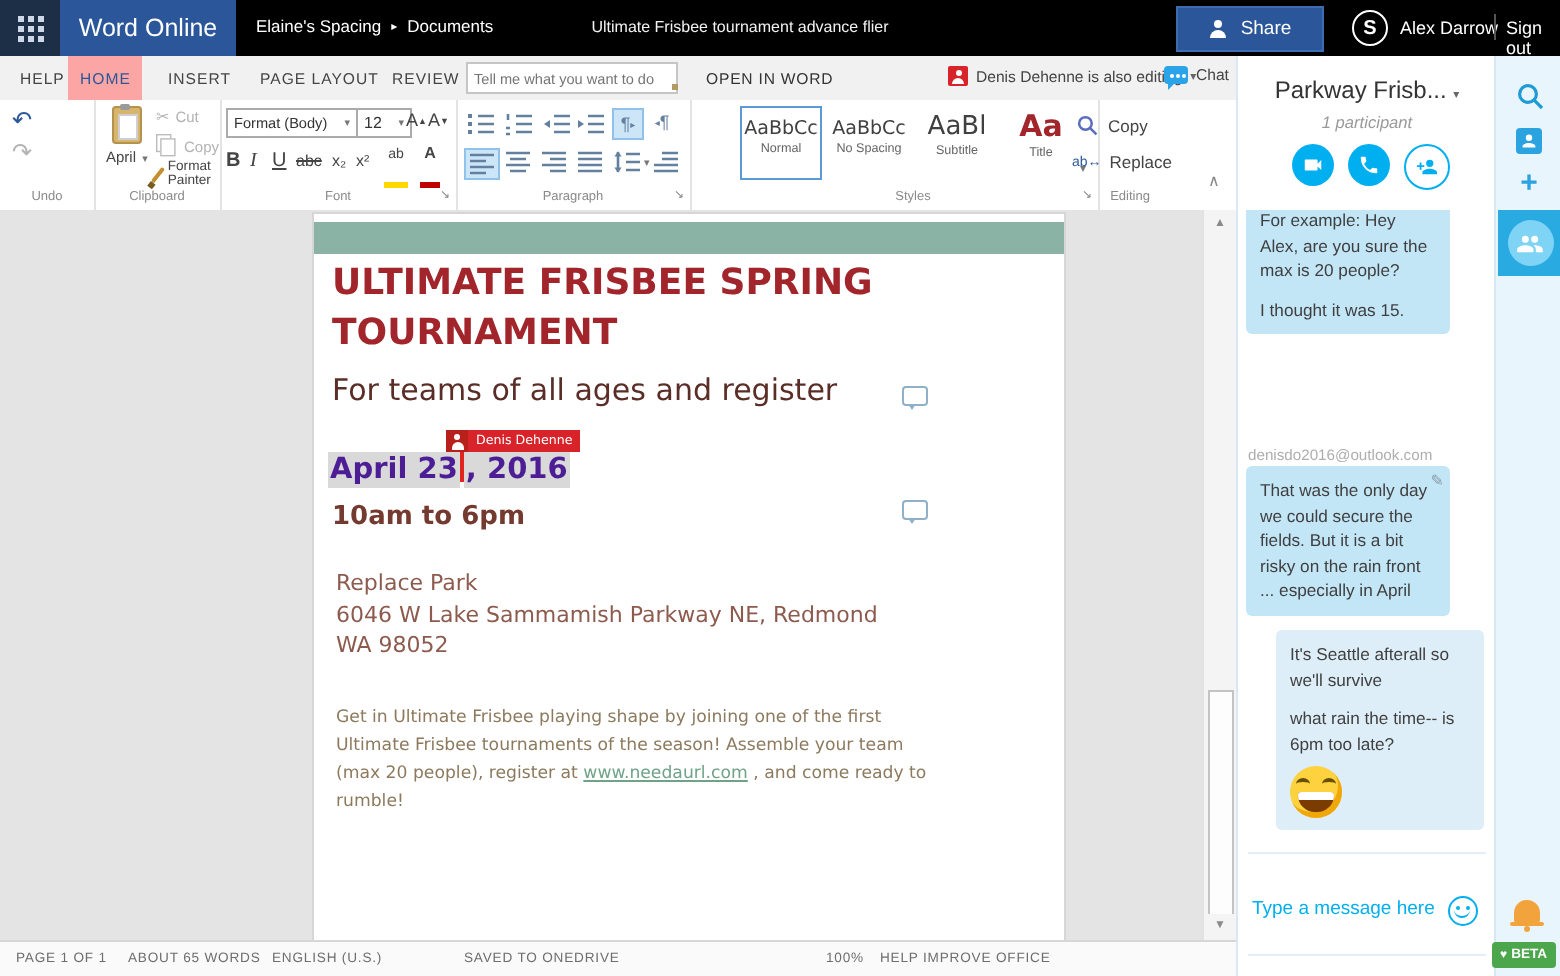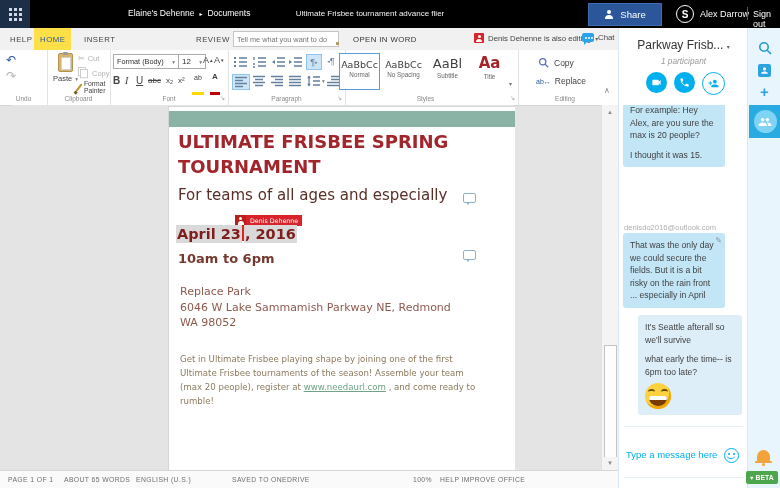--- a/index.html
+++ b/index.html
@@ -19,21 +19,21 @@
   .share-people::before{content:"";position:absolute;left:3px;top:0;width:4px;height:4px;border-radius:50%;background:#fff}
   .share-people::after{content:"";position:absolute;left:1px;bottom:0;width:8px;height:4px;border-radius:4px 4px 0 0;background:#fff}
   #skype-badge{position:absolute;left:676px;top:5px;width:16px;height:16px;border:1.5px solid #fff;border-radius:50%;
                display:flex;align-items:center;justify-content:center;font-size:10px;font-weight:bold}
   #user-name{position:absolute;left:700px;top:9px;font-size:9px}
   #top-divider{position:absolute;left:747px;top:7px;width:1px;height:13px;background:#555}
   #sign-out{position:absolute;left:753px;top:9px;font-size:9px}
   
   #tabrow{position:absolute;left:0;top:28px;width:618px;height:22px;background:#f1f1f1;border-bottom:1px solid #e0e0e0}
   .rtab{position:absolute;top:0;height:22px;display:flex;align-items:center;font-size:7.8px;letter-spacing:.5px;color:#444;padding:0 6px;cursor:pointer}
-  .rtab.active{background:#fde047;color:#2b579a}
+  .rtab.active{background:#fca5a5;color:#2b579a}
   #tellme{position:absolute;left:233px;top:3px;width:104px;height:14px;border:1px solid #c5c5c5;background:#fff;display:flex;align-items:center}
   #tellme input{border:0;outline:0;flex:1;font-size:7.3px;color:#777;padding:0 3px;font-family:"Liberation Sans",sans-serif;background:transparent}
   .bulb{width:6px;height:6px;border-radius:50%;background:#ffc83d;position:relative;margin-right:4px}
   .bulb::after{content:"";position:absolute;left:1.5px;bottom:-2.5px;width:3px;height:2.5px;background:#b09b66}
   #open-in-word{position:absolute;left:353px;top:7px;font-size:7.8px;letter-spacing:.4px;color:#333;cursor:pointer}
   #coauthor-note{position:absolute;left:474px;top:5px;display:flex;align-items:center;gap:4px;font-size:7.8px;color:#444;cursor:pointer}
   .person-ico{position:relative;background:#d8232a;width:10px;height:10px;border-radius:1px;flex:none}
   .person-ico::before{content:"";position:absolute;top:1.5px;left:3.5px;width:3px;height:3px;border-radius:50%;background:#fff}
   .person-ico::after{content:"";position:absolute;bottom:1px;left:2px;width:6px;height:3.5px;border-radius:3px 3px 0 0;background:#fff}
   .caret-dn{font-size:6px;color:#666}
@@ -64,32 +64,32 @@
   .hl-bar{display:inline-block;width:12px;height:3px;background:#ffd800;margin-top:1px}
   .fc-bar{display:inline-block;width:10px;height:3px;background:#c00000;margin-top:1px}
   .style-card{position:absolute;top:3px;width:39px;height:35px;border:1px solid transparent;text-align:center;cursor:pointer}
   .style-card.selected{border:1px solid #5b9bd5;background:#fff}
   .sc-sample{font-size:9.5px;color:#404040;margin-top:5px;font-family:"DejaVu Sans",sans-serif}
   .sc-sample.big{font-size:13px;margin-top:2px}
   .sc-sample.title{font-size:15px;font-weight:bold;color:#a1252b;margin-top:0}
   .sc-name{font-size:6.3px;color:#666;margin-top:1px}
   #ribbon-collapse{position:absolute;left:604px;top:86px;font-size:8px;color:#888;cursor:pointer}
   
-  #docarea{position:absolute;left:12px;top:105px;width:503px;height:365px;background:#e4e4e4;overflow:hidden}
+  #docarea{position:absolute;left:0;top:105px;width:601px;height:365px;background:#e4e4e4;overflow:hidden}
   #page{position:absolute;left:156px;top:1px;width:375px;height:364px;background:#fff;border:1px solid #d6d6d6;border-bottom:0}
   #band{position:absolute;left:0px;top:4px;width:375px;height:16px;background:#8ab3a5}
   .doc-font{font-family:"DejaVu Sans",sans-serif}
   #d-title{position:absolute;left:9px;top:22px;width:300px;font-size:18px;line-height:25px;font-weight:bold;color:#a1252b}
   #d-subtitle{position:absolute;left:9px;top:79px;font-size:15px;color:#5a2e27}
   #d-flag{position:absolute;left:66px;top:108px;display:flex;height:11px;cursor:default}
   .flag-person{width:11px;height:11px;background:#b8201c;position:relative;flex:none}
   .flag-person::before{content:"";position:absolute;top:1.5px;left:4px;width:3px;height:3px;border-radius:50%;background:#fff}
   .flag-person::after{content:"";position:absolute;bottom:1px;left:2.5px;width:6px;height:4px;border-radius:3px 3px 0 0;background:#fff}
   .flag-name{background:#d8232a;color:#fff;font-size:6.3px;line-height:11px;padding:0 4px;white-space:nowrap}
-  #d-date{position:absolute;left:7px;top:119px;font-size:14.5px;font-weight:bold;color:#7f1d1d;white-space:nowrap}
+  #d-date{position:absolute;left:7px;top:119px;font-size:14.5px;font-weight:bold;color:#4c1d95;white-space:nowrap}
   #d-date .hl{background:#d9d9d9;padding:1px 1px}
   .red-caret{display:inline-block;width:2px;height:15px;background:#e0241f;vertical-align:-2px}
   #d-time{position:absolute;left:9px;top:144px;font-size:13px;font-weight:bold;color:#753a2f}
   #d-address{position:absolute;left:11px;top:177px;font-size:11px;line-height:15.5px;color:#8d5a4e}
   #d-body{position:absolute;left:11px;top:245px;width:300px;font-size:8.6px;line-height:14px;color:#8d7a5e}
   #d-body a{color:#6fa287;text-decoration:underline;cursor:pointer}
   .comment-ico{position:absolute;width:11px;height:8px;border:1px solid #8fb0c9;border-radius:2px;background:#fff;cursor:pointer}
   .comment-ico::after{content:"";position:absolute;left:2px;bottom:-5px;width:0;height:0;border:2px solid transparent;border-top:3px solid #8fb0c9}
   
   #vscroll{position:absolute;left:601px;top:105px;width:16px;height:365px;background:#f4f4f4;border-left:1px solid #e2e2e2}
@@ -154,40 +154,42 @@
         <i></i>
         <i></i>
         <i></i>
         <i></i>
         <i></i>
         <i></i>
         <i></i>
         <i></i>
       </span>
   </div>
+  <div id="brand">Word Online</div>
   <div id="breadcrumb">
-    <span>Elaine's Dehenne</span>
+    <span>Elaine's Spacing</span>
     <span style="font-size:6px">▸</span>
     <span>Documents</span>
   </div>
   <div id="doc-title">Ultimate Frisbee tournament advance flier</div>
   <div id="share-btn">
     <span class="share-people"></span>
     <span>Share</span>
   </div>
   <div id="skype-badge">S</div>
   <div id="user-name">Alex Darrow</div>
   <div id="top-divider"></div>
   <div id="sign-out">Sign out</div>
 </div>
 
 <div id="tabrow">
   <div class="rtab" style="left:4px">HELP</div>
   <div class="rtab active" style="left:34px">HOME</div>
   <div class="rtab" style="left:78px">INSERT</div>
+  <div class="rtab" style="left:124px">PAGE LAYOUT</div>
   <div class="rtab" style="left:190px">REVIEW</div>
   <div class="rtab" style="left:236px">VIEW</div>
   <div id="tellme">
     <input placeholder="Tell me what you want to do" style="">
     <span class="bulb"></span>
   </div>
   <div id="open-in-word">OPEN IN WORD</div>
   <div id="coauthor-note">
     <span class="person-ico"></span>
     <span>Denis Dehenne is also editing</span>
@@ -203,21 +205,21 @@
 
   <div class="rgroup" style="left:0;width:47px">
     <div class="tool" style="position:absolute;left:6px;top:3px;color:#2b579a;font-size:12px">↶</div>
     <div class="tool" style="position:absolute;left:6px;top:19px;color:#b3b3b3;font-size:12px">↷</div>
     <div class="glabel">Undo</div>
   </div>
 
   <div class="rgroup" style="left:47px;width:63px">
     <div style="position:absolute;left:6px;top:3px;text-align:center;cursor:pointer">
       <div class="clipboard" style="margin:0 auto"></div>
-      <div style="font-size:7.5px;color:#444;margin-top:2px"><span>Paste</span> <span class="ddc">▾</span></div>
+      <div style="font-size:7.5px;color:#444;margin-top:2px"><span>April</span> <span class="ddc">▾</span></div>
     </div>
     <div style="position:absolute;left:31px;top:4px;display:flex;gap:3px;align-items:center;cursor:pointer">
       <span style="color:#b3b3b3;font-size:8px">✂</span>
       <span class="grayed" style="font-size:7.5px">Cut</span>
     </div>
     <div style="position:absolute;left:31px;top:17px;display:flex;gap:3px;align-items:center;cursor:pointer">
       <span class="copy-ico" style="transform:scale(.7);transform-origin:left top"></span>
       <span class="grayed" style="font-size:7.5px">Copy</span>
     </div>
     <div style="position:absolute;left:31px;top:30px;display:flex;gap:4px;align-items:center;cursor:pointer;width:34px">
@@ -310,21 +312,21 @@
     </div>
     <div class="tool" style="position:absolute;left:98px;top:25px">
       <svg class="pic" width="14" height="12">
           <path d="M5 1.5h8M5 4.5h8M1 7.5h12M1 10.5h12"></path>
         </svg>
     </div>
     <span class="launcher">↘</span>
     <div class="glabel">Paragraph</div>
   </div>
 
-  <div class="rgroup" style="left:333px;width:185px">
+  <div class="rgroup" style="left:364px;width:185px">
     <div class="style-card selected" style="left:6px">
       <div class="sc-sample">AaBbCc</div>
       <div class="sc-name">Normal</div>
     </div>
     <div class="style-card" style="left:50px">
       <div class="sc-sample">AaBbCc</div>
       <div class="sc-name">No Spacing</div>
     </div>
     <div class="style-card" style="left:94px">
       <div class="sc-sample big">AaBl</div>
@@ -353,21 +355,21 @@
     </div>
     <div class="glabel">Editing</div>
   </div>
 </div>
 <div id="ribbon-collapse">∧</div>
 
 <div id="docarea">
   <div id="page" class="doc-font">
     <div id="band"></div>
     <div id="d-title">ULTIMATE FRISBEE SPRING TOURNAMENT</div>
-    <div id="d-subtitle">For teams of all ages and especially</div>
+    <div id="d-subtitle">For teams of all ages and register</div>
     <div id="d-flag">
       <span class="flag-person"></span>
       <span class="flag-name">Denis Dehenne</span>
     </div>
     <div id="d-date"><span class="hl">April 23</span><span class="red-caret"></span><span class="hl">, 2016</span></div>
     <div id="d-time">10am to 6pm</div>
     <div id="d-address">
       <div>Replace Park</div>
       <div>6046 W Lake Sammamish Parkway NE, Redmond</div>
       <div>WA 98052</div>
@@ -406,21 +408,21 @@
       <p>For example:  Hey Alex, are you sure the max is 20 people?</p>
       <p>I thought it was 15.</p>
     </div>
     <div class="sender-label" style="top:118px">denisdo2016@outlook.com</div>
     <div class="bubble received" style="top:128px">
       <span class="edit-pencil">✎</span>
       <p>That was the only day we could secure the fields.  But it is a bit risky on the rain front ... especially in April</p>
     </div>
     <div class="bubble sent" style="top:210px">
       <p>It's Seattle afterall so we'll survive</p>
-      <p>what early the time-- is 6pm too late?</p>
+      <p>what rain the time-- is 6pm too late?</p>
       <div class="emoji">
           <span class="eye l"></span>
           <span class="eye r"></span>
           <span class="mouth"></span>
         </div>
     </div>
   </div>
   <div class="chat-div" style="top:398px"></div>
   <div id="chat-input-row">
     <input placeholder="Type a message here" style="">

